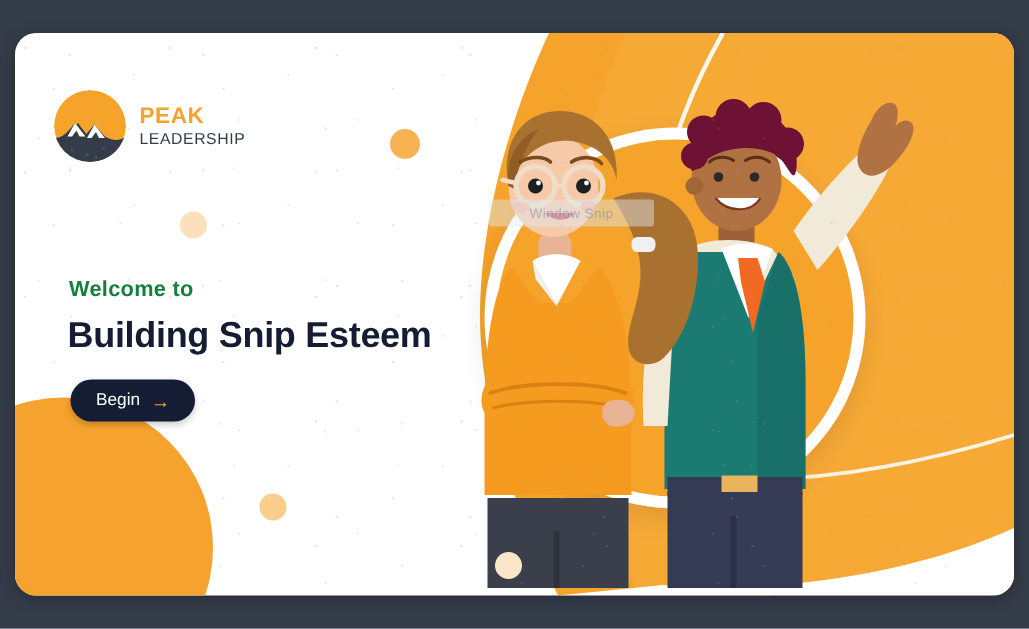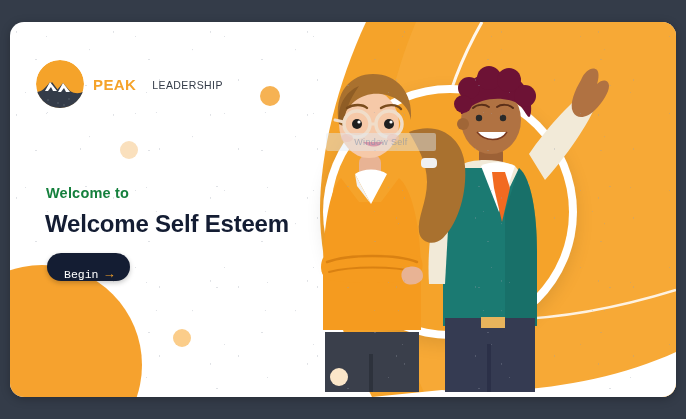--- a/index.html
+++ b/index.html
@@ -54,38 +54,38 @@
   }
   .people{position:absolute;left:283px;top:40px;width:320px;height:330px;pointer-events:none;}
   .people svg{display:block;}
 
   
   .dot{position:absolute;border-radius:50%;}
 
   
   .logo{position:absolute;left:26px;top:38px;display:flex;align-items:center;gap:9px;}
   .logo-mark{width:48px;height:48px;border-radius:50%;overflow:hidden;position:relative;flex:none;}
-  .logo-text{display:flex;flex-direction:row;line-height:1;gap:16px;}
+  .logo-text{display:flex;flex-direction:column;line-height:1;}
   .logo-peak{color:#f5a32a;font-size:15px;font-weight:bold;letter-spacing:.4px;}
   .logo-lead{color:#343c49;font-size:10.5px;font-weight:normal;letter-spacing:.4px;margin-top:3px;}
 
   
   .welcome{
     position:absolute;left:36px;top:163px;color:#15803d;
     font-size:14.5px;font-weight:bold;letter-spacing:.2px;
   }
   .title{
     position:absolute;left:35px;top:188px;color:#141d33;
     font-size:24px;font-weight:bold;letter-spacing:-.2px;white-space:nowrap;
   }
   .begin-btn{
     position:absolute;left:37px;top:231px;height:28px;padding:0 17px;
     background:#141d33;border:none;border-radius:14px;color:#ffffff;
-    font-family:Liberation Mono, monospace;font-size:11.5px;
-    display:flex;align-items:flex-end;gap:7px;cursor:pointer;
+    font-family:Liberation Sans, sans-serif;font-size:11.5px;
+    display:flex;align-items:center;gap:7px;cursor:pointer;
     box-shadow:0 2px 5px rgba(0,0,0,.22);
   }
   .begin-btn .arrow{color:#f5a32a;font-size:13px;line-height:1;}
 
   
   .watermark{
     position:absolute;left:316px;top:111px;width:110px;height:18px;
     background:rgba(225,235,247,.45);border-radius:2px;
     color:rgba(120,140,170,.55);font-size:9px;line-height:18px;
     text-align:center;letter-spacing:.3px;overflow:hidden;white-space:nowrap;
@@ -239,23 +239,23 @@
           <circle cx="39" cy="43" r="1" fill="#4a535f"></circle>
         </svg>
       </div>
       <div class="logo-text">
         <span class="logo-peak">PEAK</span>
         <span class="logo-lead">LEADERSHIP</span>
       </div>
     </div>
 
     <div class="welcome">Welcome to</div>
-    <div class="title">Welcome Self Esteem</div>
+    <div class="title">Building Snip Esteem</div>
 
     <button class="begin-btn">
       <span>Begin</span>
       <span class="arrow">→</span>
     </button>
 
-    <div class="watermark">Window Self</div>
+    <div class="watermark">Window Snip</div>
 
   </div>
 </div>
 
 </body></html>

